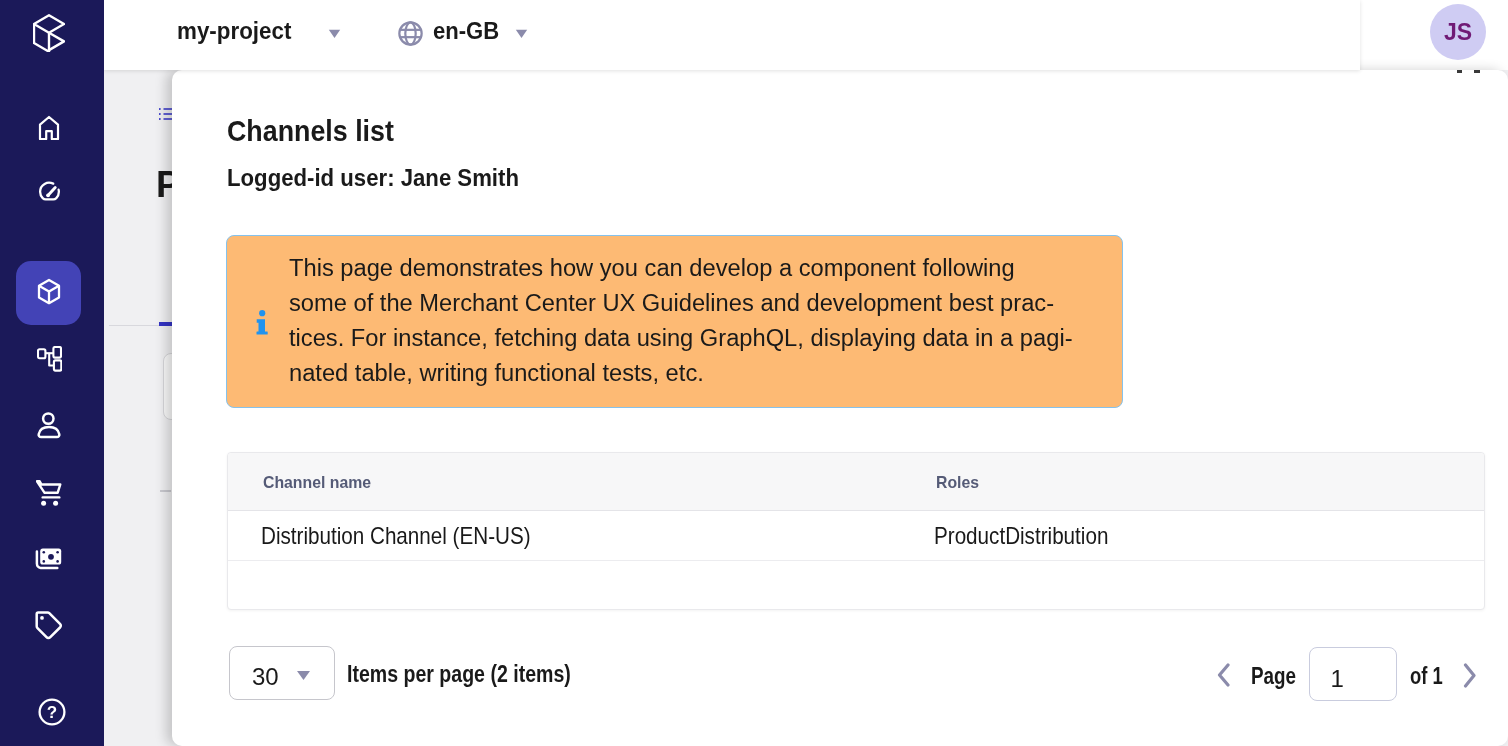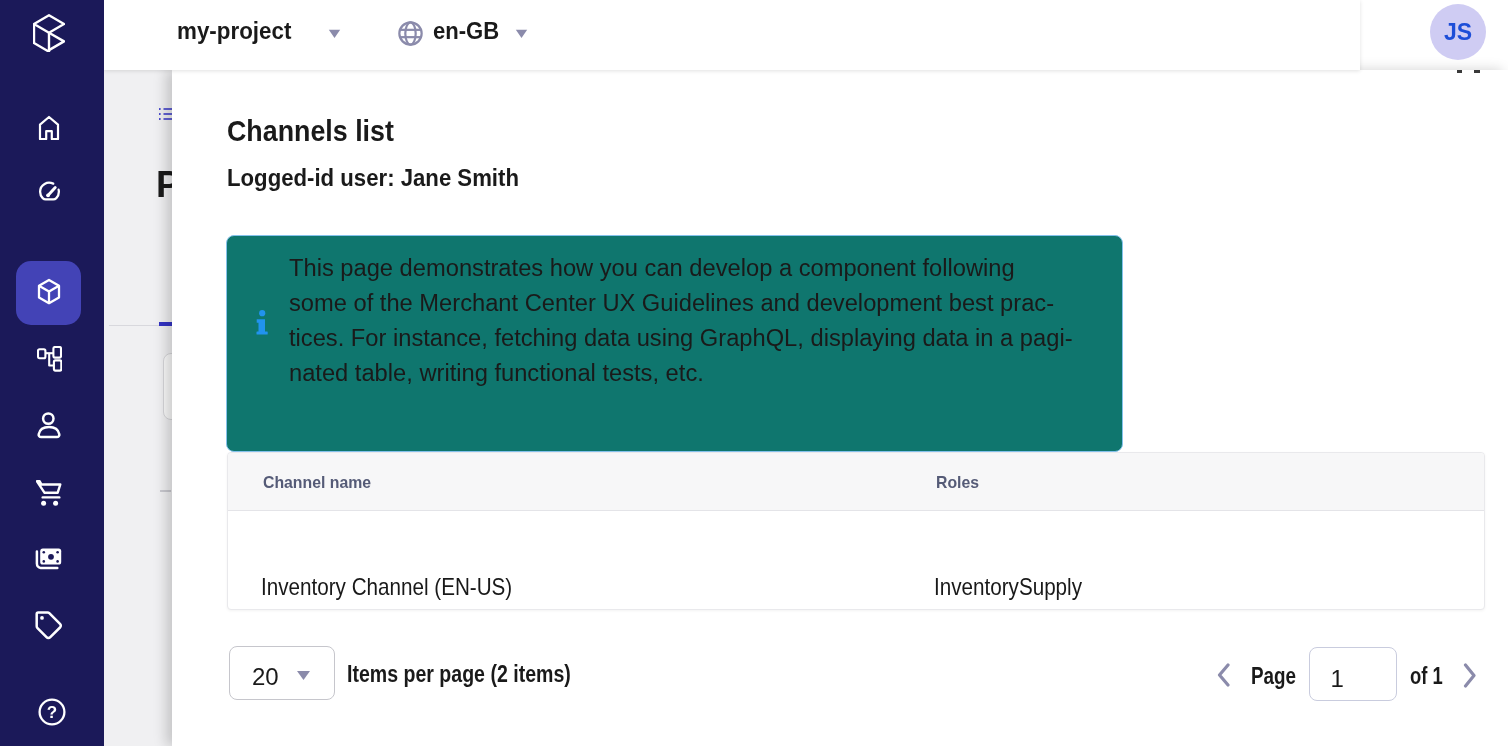--- a/index.html
+++ b/index.html
@@ -12,36 +12,36 @@
   #sidebar { left:0; top:0; width:104px; height:746px; background:#1b1959; z-index:30; }
   #selrect { left:16px; top:261px; width:65px; height:64px; border-radius:15px; background:#4343b6; }
   .icn { position:absolute; left:37px; }
 
   
   #topbar { left:104px; top:0; width:1256px; height:70px; background:#fff; z-index:25;
     box-shadow:0 1px 4px rgba(0,0,0,0.12); }
   .tbtext { position:absolute; top:19px; font-size:24px; line-height:24px; font-weight:700; color:#1a1a1a;
     transform-origin:left top; white-space:nowrap; }
   #avatar { position:absolute; left:1326px; top:4px; width:56px; height:56px; border-radius:50%;
-    background:#cfccf3; color:#1d4ed8; font-size:23px; font-weight:700;
+    background:#cfccf3; color:#701a75; font-size:23px; font-weight:700;
     display:flex; align-items:center; justify-content:center;text-align:center; }
 
   
   #graybg { left:104px; top:70px; width:1404px; height:676px; background:#f0f0f2; z-index:5; overflow:hidden; }
 
   
   #overlay { left:172px; top:70px; width:1336px; height:676px; background:#fff; z-index:20;
-    box-shadow:-6px 0 12px rgba(0,0,0,0.18); }
+    box-shadow:-6px 0 12px rgba(0,0,0,0.18);border-radius:10px; }
 
   #h1 { left:55px; top:46.4px; font-size:30px; line-height:30px; font-weight:700; color:#1a1a1a;
     transform:scaleX(0.894); transform-origin:left top; white-space:nowrap; }
   #h2 { left:55px; top:97px; font-size:23px; line-height:23px; font-weight:700; color:#1a1a1a;
     transform:scaleX(0.964); transform-origin:left top; white-space:nowrap; }
 
-  #infobox { left:54px; top:165px; width:897px; height:217px; background:#0f766e;
+  #infobox { left:54px; top:165px; width:897px; height:173px; background:#fdba74;
     border:1.5px solid #85c2ec; border-radius:8px; }
   #infotext { left:62px; top:14.8px; font-size:23px; line-height:35px; color:#1a1a1a;
     transform:scaleX(1.03); transform-origin:left top; white-space:nowrap; }
 
   #table { left:55px; top:382px; width:1258px; height:158px; background:#fff;
     border:1px solid #e9e9ec; border-radius:4px; box-shadow:0 1px 3px rgba(0,0,0,0.05); }
   #thead { left:0; top:0; width:1256px; height:58px; background:#f7f7f8; border-radius:4px 4px 0 0;
     border-bottom:1px solid #e4e4e8; }
   .th { position:absolute; top:20.7px; font-size:17px; line-height:17px; font-weight:700; color:#555b77;
     transform:scaleX(0.93); transform-origin:left top; white-space:nowrap; }
@@ -98,28 +98,28 @@
         <rect x="1.5" y="21.4" width="11.2" height="3.2" rx="0.5" fill="#2193ee"></rect>
       </svg>
       <div id="infotext" class="abs">This page demonstrates how you can develop a component following<br>some of the Merchant Center UX Guidelines and development best prac-<br>tices. For instance, fetching data using GraphQL, displaying data in a pagi-<br>nated table, writing functional tests, etc.</div>
     </div>
 
     <div id="table" class="abs">
       <div id="thead" class="abs">
         <div class="th" style="left:35px;">Channel name</div>
         <div class="th" style="left:708px;">Roles</div>
       </div>
-      <div class="row" style="top:109px;">
-        <div class="td" style="left:33.4px;">Inventory Channel (EN-US)</div>
-        <div class="td" style="left:706px;">InventorySupply</div>
+      <div class="row" style="top:58px;border-bottom:1px solid #ececef;">
+        <div class="td" style="left:33.4px;">Distribution Channel (EN-US)</div>
+        <div class="td" style="left:706px;">ProductDistribution</div>
       </div>
     </div>
 
     <div id="psel" class="abs">
-      <div class="abs" style="left:22px;top:17.8px;font-size:24px;line-height:24px;color:#1a1a1a;">20</div>
+      <div class="abs" style="left:22px;top:17.8px;font-size:24px;line-height:24px;color:#1a1a1a;">30</div>
       <svg class="abs" style="left:66px;top:23px" width="15" height="11" viewBox="0 0 15 11">
         <path d="M1 1 L7.5 10 L14 1 Z" fill="#8b8bab"></path>
       </svg>
     </div>
     <div class="ptext abs" style="left:174.6px;top:592.5px;transform:scaleX(0.85);">Items per page (2 items)</div>
 
     <svg class="abs" style="left:1044.5px;top:592.7px" width="13" height="24" viewBox="0 0 13 24">
       <path d="M11 2 L2.5 12 L11 22" fill="none" stroke="#8b8bab" stroke-width="3.2" stroke-linecap="round" stroke-linejoin="round"></path>
     </svg>
     <div class="ptext abs" style="left:1078.9px;top:594.6px;transform:scaleX(0.82);">Page</div>

